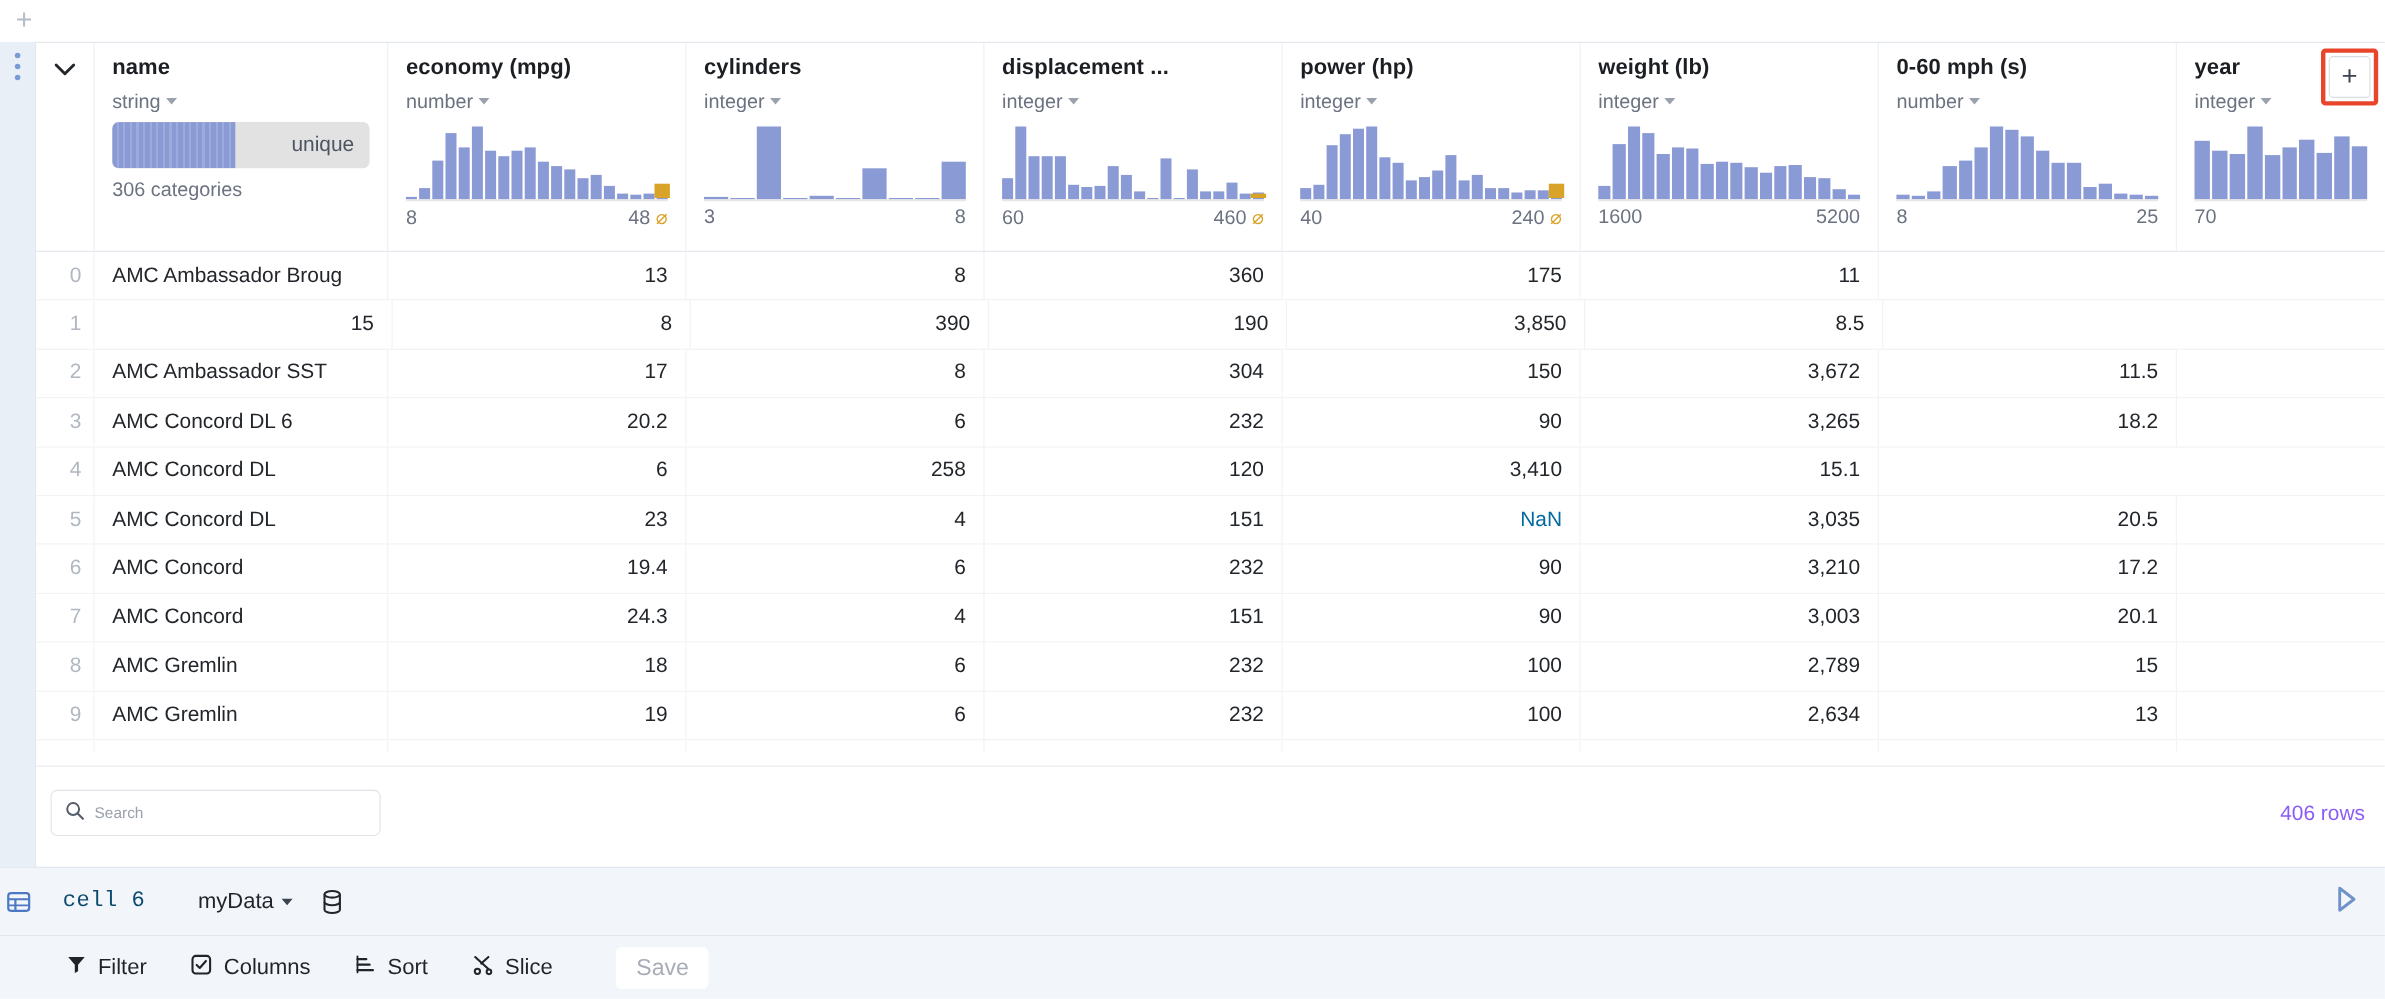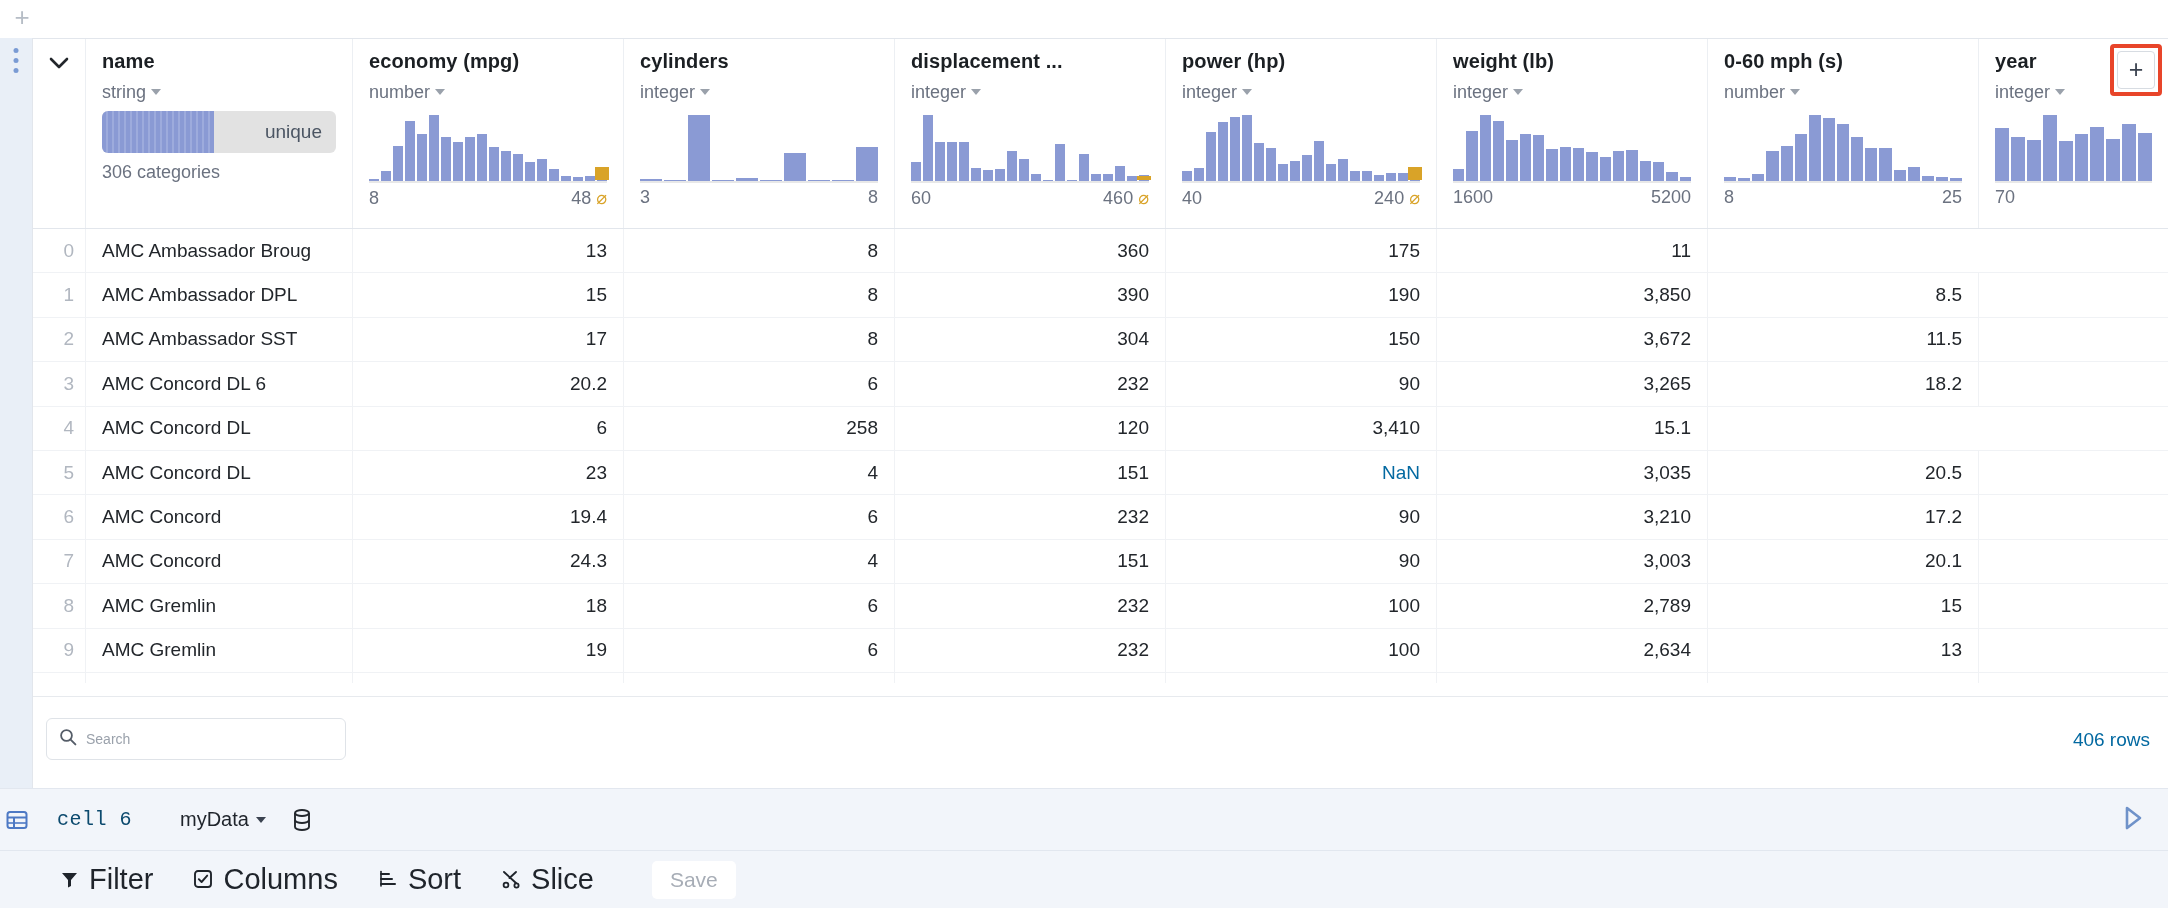--- a/index.html
+++ b/index.html
@@ -277,21 +277,21 @@
     font-family: "Liberation Sans", sans-serif;
     color: #20242a;
     width: 230px;
     background: transparent;
   }
   .searchbox input::placeholder { color: #9aa1ab; }
   .rowcount {
     position: absolute;
     right: 18px; top: 32px;
     font-size: 19px;
-    color: #0369a1;
+    color: #8b5cf6;
   }
 
   
   .cellbar {
     position: absolute;
     left: 0; top: 788px;
     width: 2168px; height: 62px;
     background: #f2f5fa;
     border-top: 1px solid #e2e7ef;
     display: flex;
@@ -343,21 +343,21 @@
     border-top: 1px solid #e2e7ef;
     display: flex;
     align-items: center;
     padding-left: 60px;
     gap: 40px;
   }
   .tool {
     display: flex;
     align-items: center;
     gap: 10px;
-    font-size: 29px;
+    font-size: 20px;
     color: #1f242b;
     cursor: pointer;
   }
   .save-btn {
     margin-left: 18px;
     padding: 7px 18px;
     background: #ffffff;
     border-radius: 5px;
     font-size: 21px;
     color: #a7adb6;
@@ -630,21 +630,20 @@
         <div class="cell" data-name="table-cell" style="width: 267px; flex: 0 0 267px;">AMC Ambassador Broug</div>
         <div class="cell num" data-name="table-cell" style="width: 271px; flex: 0 0 271px;">13</div>
         <div class="cell num" data-name="table-cell" style="width: 271px; flex: 0 0 271px;">8</div>
         <div class="cell num" data-name="table-cell" style="width: 271px; flex: 0 0 271px;">360</div>
         <div class="cell num" data-name="table-cell" style="width: 271px; flex: 0 0 271px;">175</div>
         <div class="cell num" data-name="table-cell" style="width: 271px; flex: 0 0 271px;">11</div>
         <div class="cell num" data-name="table-cell" style="width: 189px; flex: 0 0 189px;"></div>
       </div>
       <div class="trow" data-name="table-row">
         <div class="cell-idx" data-name="row-index">1</div>
-        <div class="cell" data-name="table-cell" style="width: 267px; flex: 0 0 267px;">AMC Ambassador DPL</div>
         <div class="cell num" data-name="table-cell" style="width: 271px; flex: 0 0 271px;">15</div>
         <div class="cell num" data-name="table-cell" style="width: 271px; flex: 0 0 271px;">8</div>
         <div class="cell num" data-name="table-cell" style="width: 271px; flex: 0 0 271px;">390</div>
         <div class="cell num" data-name="table-cell" style="width: 271px; flex: 0 0 271px;">190</div>
         <div class="cell num" data-name="table-cell" style="width: 271px; flex: 0 0 271px;">3,850</div>
         <div class="cell num" data-name="table-cell" style="width: 271px; flex: 0 0 271px;">8.5</div>
         <div class="cell num" data-name="table-cell" style="width: 189px; flex: 0 0 189px;"></div>
       </div>
       <div class="trow" data-name="table-row">
         <div class="cell-idx" data-name="row-index">2</div>

